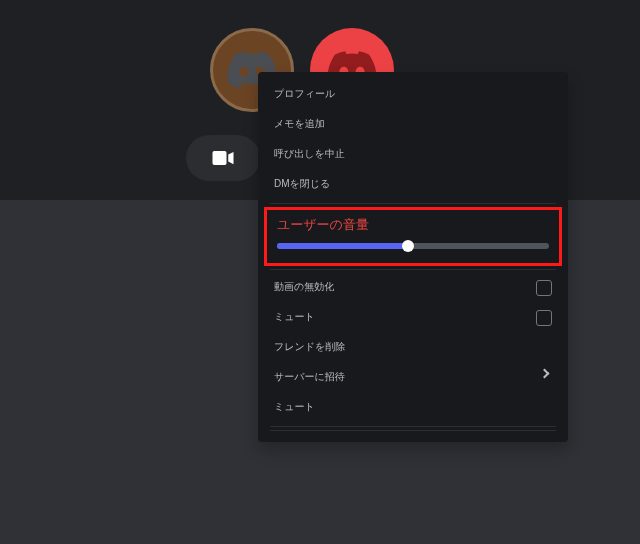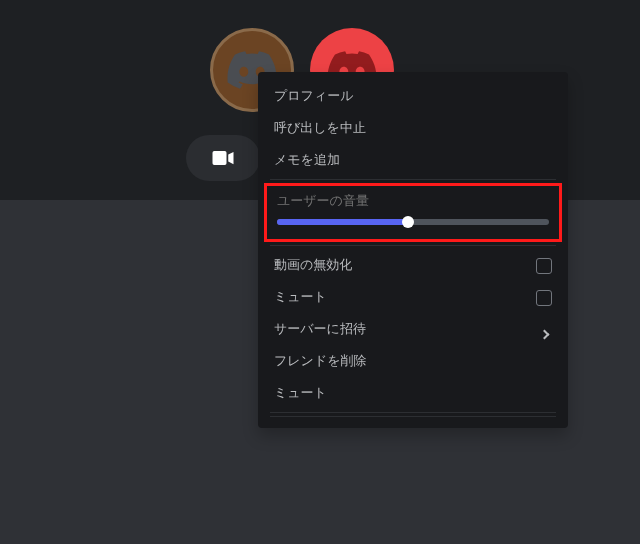--- a/index.html
+++ b/index.html
@@ -99,24 +99,24 @@
       width: 310px;
       background: #18191c;
       border-radius: 4px;
       padding: 8px 6px;
       box-shadow: 0 8px 16px rgba(0,0,0,.24);
     }
 
     .menu-item {
       padding: 7px 10px;
       color: #b9bbbe;
-      font-size: 13px;
+      font-size: 10px;
       border-radius: 2px;
       display: flex;
-      align-items: flex-end;
+      align-items: flex-start;
       justify-content: space-between;
       min-height: 30px;
       cursor: default;
     }
 
     .menu-item .label { flex: 1; }
 
     .separator {
       height: 1px;
       background: #2c2e32;
@@ -154,21 +154,21 @@
       line-height: 1;
     }
 
     .highlight-box {
       border: 3px solid #ff1a1a;
       margin: 1px 0px;
       padding: 6px 10px 14px;
     }
 
     .hl-label {
-      color: #737373;
+      color: #ef4444;
       font-size: 13px;
       margin-bottom: 9px;
     }
 
     .slider-track {
       position: relative;
       height: 6px;
       background: #4f545c;
       border-radius: 3px;
     }
@@ -226,24 +226,27 @@
   </svg>
 </div>
 <div class="pill-btn other-btn"></div>
 
 <div class="context-menu">
 
   <div class="menu-item">
     <span class="label">プロフィール</span>
   </div>
   <div class="menu-item">
+    <span class="label">メモを追加</span>
+  </div>
+  <div class="menu-item">
     <span class="label">呼び出しを中止</span>
   </div>
   <div class="menu-item">
-    <span class="label">メモを追加</span>
+    <span class="label">DMを閉じる</span>
   </div>
 
   <div class="separator"></div>
 
   <div class="highlight-box">
     <div class="hl-label">ユーザーの音量</div>
     <div class="slider-track">
       <div class="slider-fill" id="vol-fill" style="width: 48%;"></div>
       <div class="slider-thumb" id="vol-thumb" style="left: 48%;"></div>
     </div>
@@ -253,27 +256,27 @@
 
   <div class="menu-item">
     <span class="label">動画の無効化</span>
     <span class="cbox"></span>
   </div>
   <div class="menu-item">
     <span class="label">ミュート</span>
     <span class="cbox"></span>
   </div>
   <div class="menu-item">
+    <span class="label">フレンドを削除</span>
+  </div>
+  <div class="menu-item">
     <span class="label">サーバーに招待</span>
     <span class="chevron"></span>
   </div>
   <div class="menu-item">
-    <span class="label">フレンドを削除</span>
-  </div>
-  <div class="menu-item">
     <span class="label">ミュート</span>
   </div>
 
   <div class="separator"></div>
 
 
   <div class="separator"></div>
 
 
 </div>

